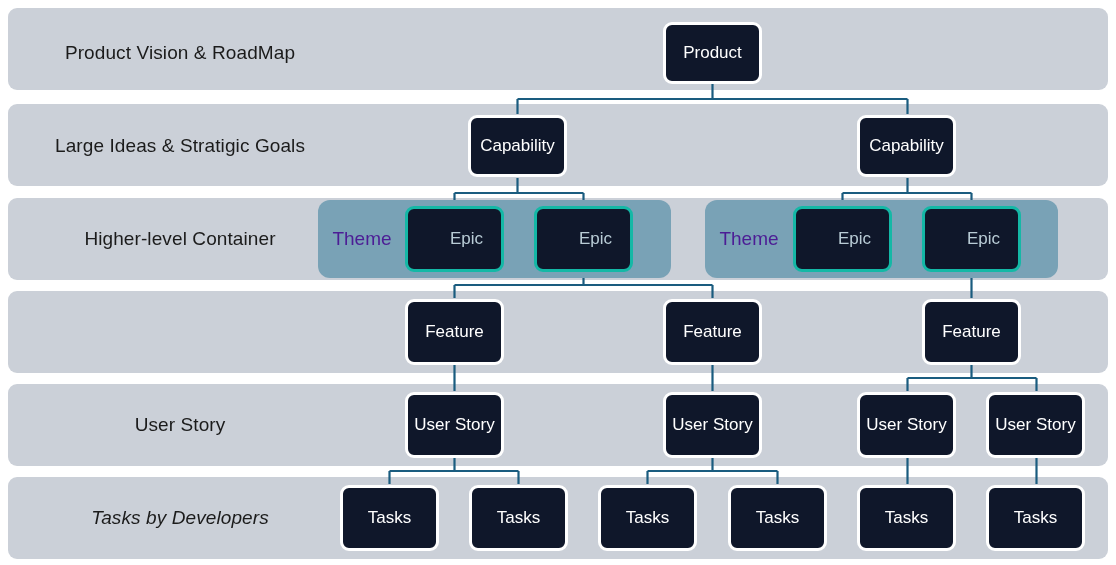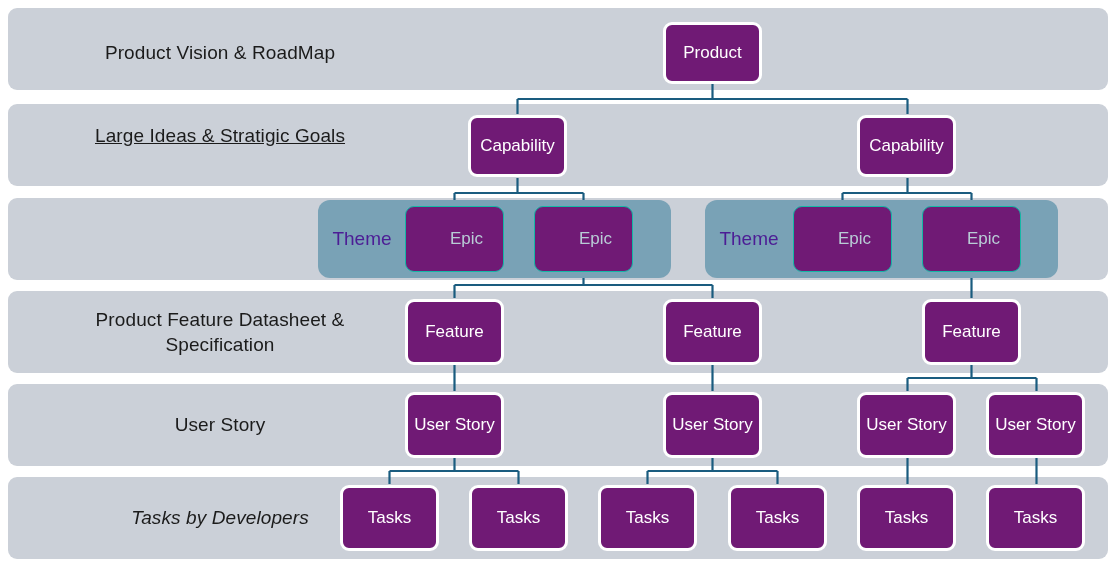--- a/index.html
+++ b/index.html
@@ -13,69 +13,68 @@
   
   .band{
     position:absolute;left:8px;width:1100px;height:82px;
     background:#cbd0d8;border-radius:9px;
   }
   .band-label{
     position:absolute;left:0;width:360px;
     text-align:center;
     color:#1b1b1b;font-size:19px;line-height:25px;
     letter-spacing:.1px;
-    margin-left:40px;
   }
 
   
   #links{position:absolute;left:0;top:0;width:1116px;height:565px;}
 
   
   .theme{
     position:absolute;height:78px;
     background:#79a2b6;border-radius:12px;
   }
   .theme-label{
     position:absolute;left:0;top:0;height:78px;width:88px;
     display:flex;align-items:center;justify-content:center;
     color:#4c1d95;font-size:19px;
   }
 
   
   .node{
     position:absolute;
-    background:#701a75;
+    background:#0f172a;
     border:3px solid #ffffff;
     border-radius:9px;
     box-sizing:border-box;
     display:flex;align-items:center;justify-content:center;
     color:#ffffff;font-size:17px;line-height:20px;
     text-align:center;
   }
   .node.epic{
-    border:1px solid #14b8a6;
+    border:3px solid #14b8a6;
     color:#b9ccd6;
     padding-left:24px;
   }
 </style>
 </head>
 <body>
 
 <div id="stage">
 
   <div class="band" style="top:8px;"></div>
   <div class="band" style="top:104px;"></div>
   <div class="band" style="top:198px;"></div>
   <div class="band" style="top:291px;"></div>
   <div class="band" style="top:384px;"></div>
   <div class="band" style="top:477px;"></div>
 
   <div class="band-label" style="top:40px;">Product Vision &amp; RoadMap</div>
-  <div class="band-label" style="top:123px;text-decoration:underline;">Large Ideas &amp; Stratigic Goals</div>
-  <div class="band-label" style="top:307px;width:340px;left:10px;">Product Feature Datasheet &amp; Specification</div>
+  <div class="band-label" style="top:133px;">Large Ideas &amp; Stratigic Goals</div>
+  <div class="band-label" style="top:226px;">Higher-level Container</div>
   <div class="band-label" style="top:412px;">User Story</div>
   <div class="band-label" style="top:505px;font-style:italic;">Tasks by Developers</div>
 
   <svg id="links">
     <g fill="none" stroke="#1a5c7f" stroke-width="2.2">
 
       <path d="M712.5,84 L712.5,99"></path>
       <path d="M517.5,99 L907.5,99"></path>
       <path d="M517.5,99 L517.5,114"></path>
       <path d="M907.5,99 L907.5,114"></path>

